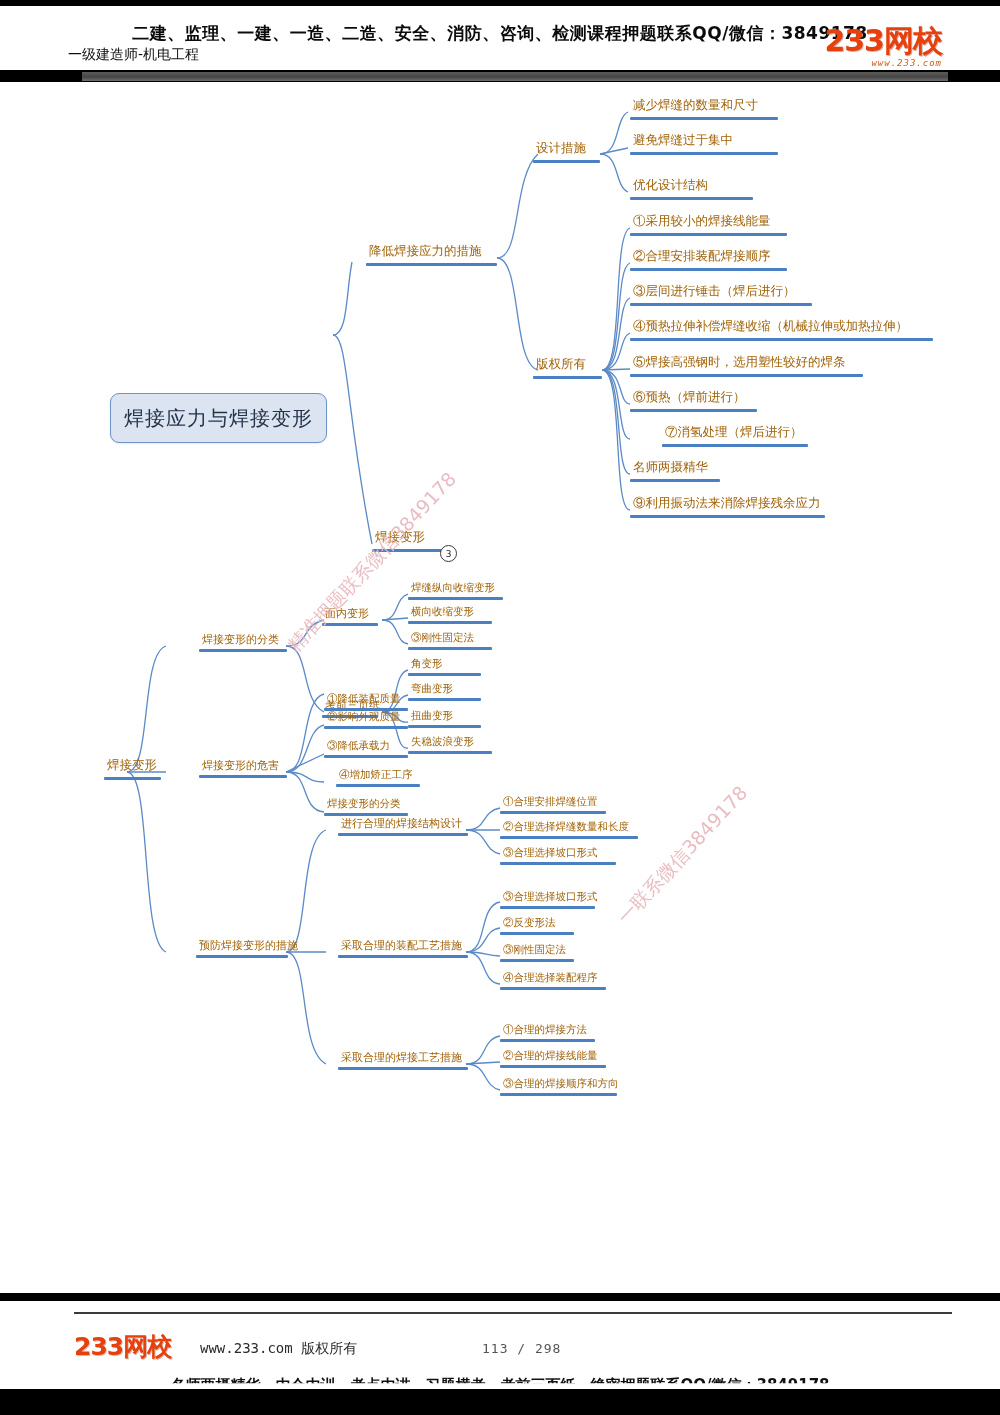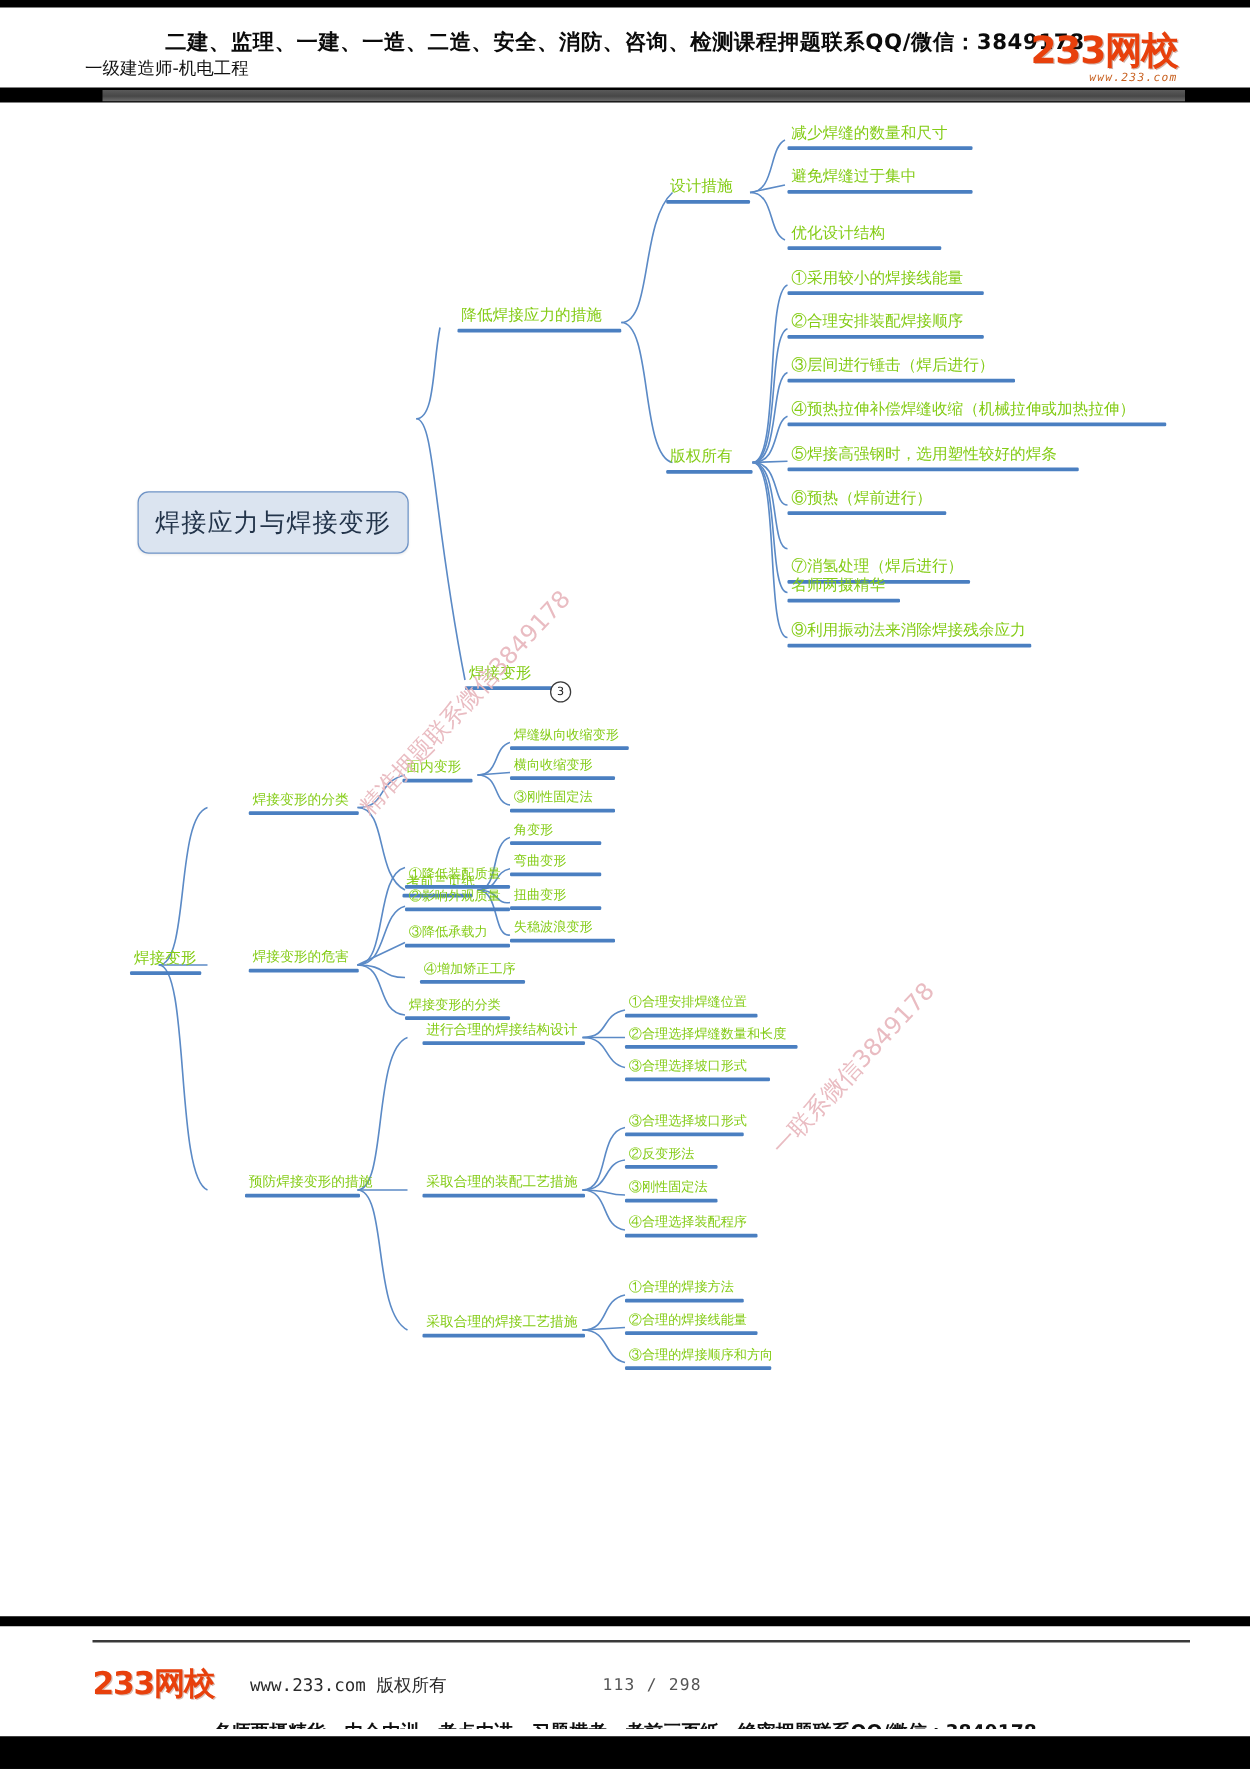--- a/index.html
+++ b/index.html
@@ -48,23 +48,23 @@
     position:absolute;top:72px;left:82px;width:866px;height:9px;
     background:linear-gradient(180deg,#5a5a5a 0%,#474747 55%,#6d6d6d 100%);
   }
 
   
   #map{position:absolute;top:82px;left:0;width:1000px;height:1211px;}
   #links{position:absolute;top:0;left:0;width:1000px;height:1211px;}
 
   .node{
     position:absolute;
-    color:#84cc16;
+    color:#a16207;
     white-space:nowrap;
-    font-family:Liberation Sans, sans-serif;
+    font-family:Liberation Mono, monospace;
     line-height:1.1;
   }
   
   .node .txt{position:relative;display:inline-block;padding:0 3px 3px 3px;}
   .node .bar{
     position:absolute;left:0;height:3px;border-radius:1px;
     background:#4a7fc1;
   }
 
   
@@ -269,21 +269,21 @@
       <span class="bar" style="left:0;top:17px;width:303px;"></span>
     </div>
     <div class="node lv3" style="left:630px;top:275px;">
       <span class="txt">⑤焊接高强钢时，选用塑性较好的焊条</span>
       <span class="bar" style="left:0;top:17px;width:233px;"></span>
     </div>
     <div class="node lv3" style="left:630px;top:310px;">
       <span class="txt">⑥预热（焊前进行）</span>
       <span class="bar" style="left:0;top:17px;width:127px;"></span>
     </div>
-    <div class="node lv3" style="left:630px;top:345px;margin-top:20px;">
+    <div class="node lv3" style="left:662px;top:345px;">
       <span class="txt">⑦消氢处理（焊后进行）</span>
       <span class="bar" style="left:0;top:17px;width:146px;"></span>
     </div>
     <div class="node lv3" style="left:630px;top:380px;">
       <span class="txt">名师两摄精华</span>
       <span class="bar" style="left:0;top:17px;width:90px;"></span>
     </div>
     <div class="node lv3" style="left:630px;top:416px;">
       <span class="txt">⑨利用振动法来消除焊接残余应力</span>
       <span class="bar" style="left:0;top:17px;width:195px;"></span>

